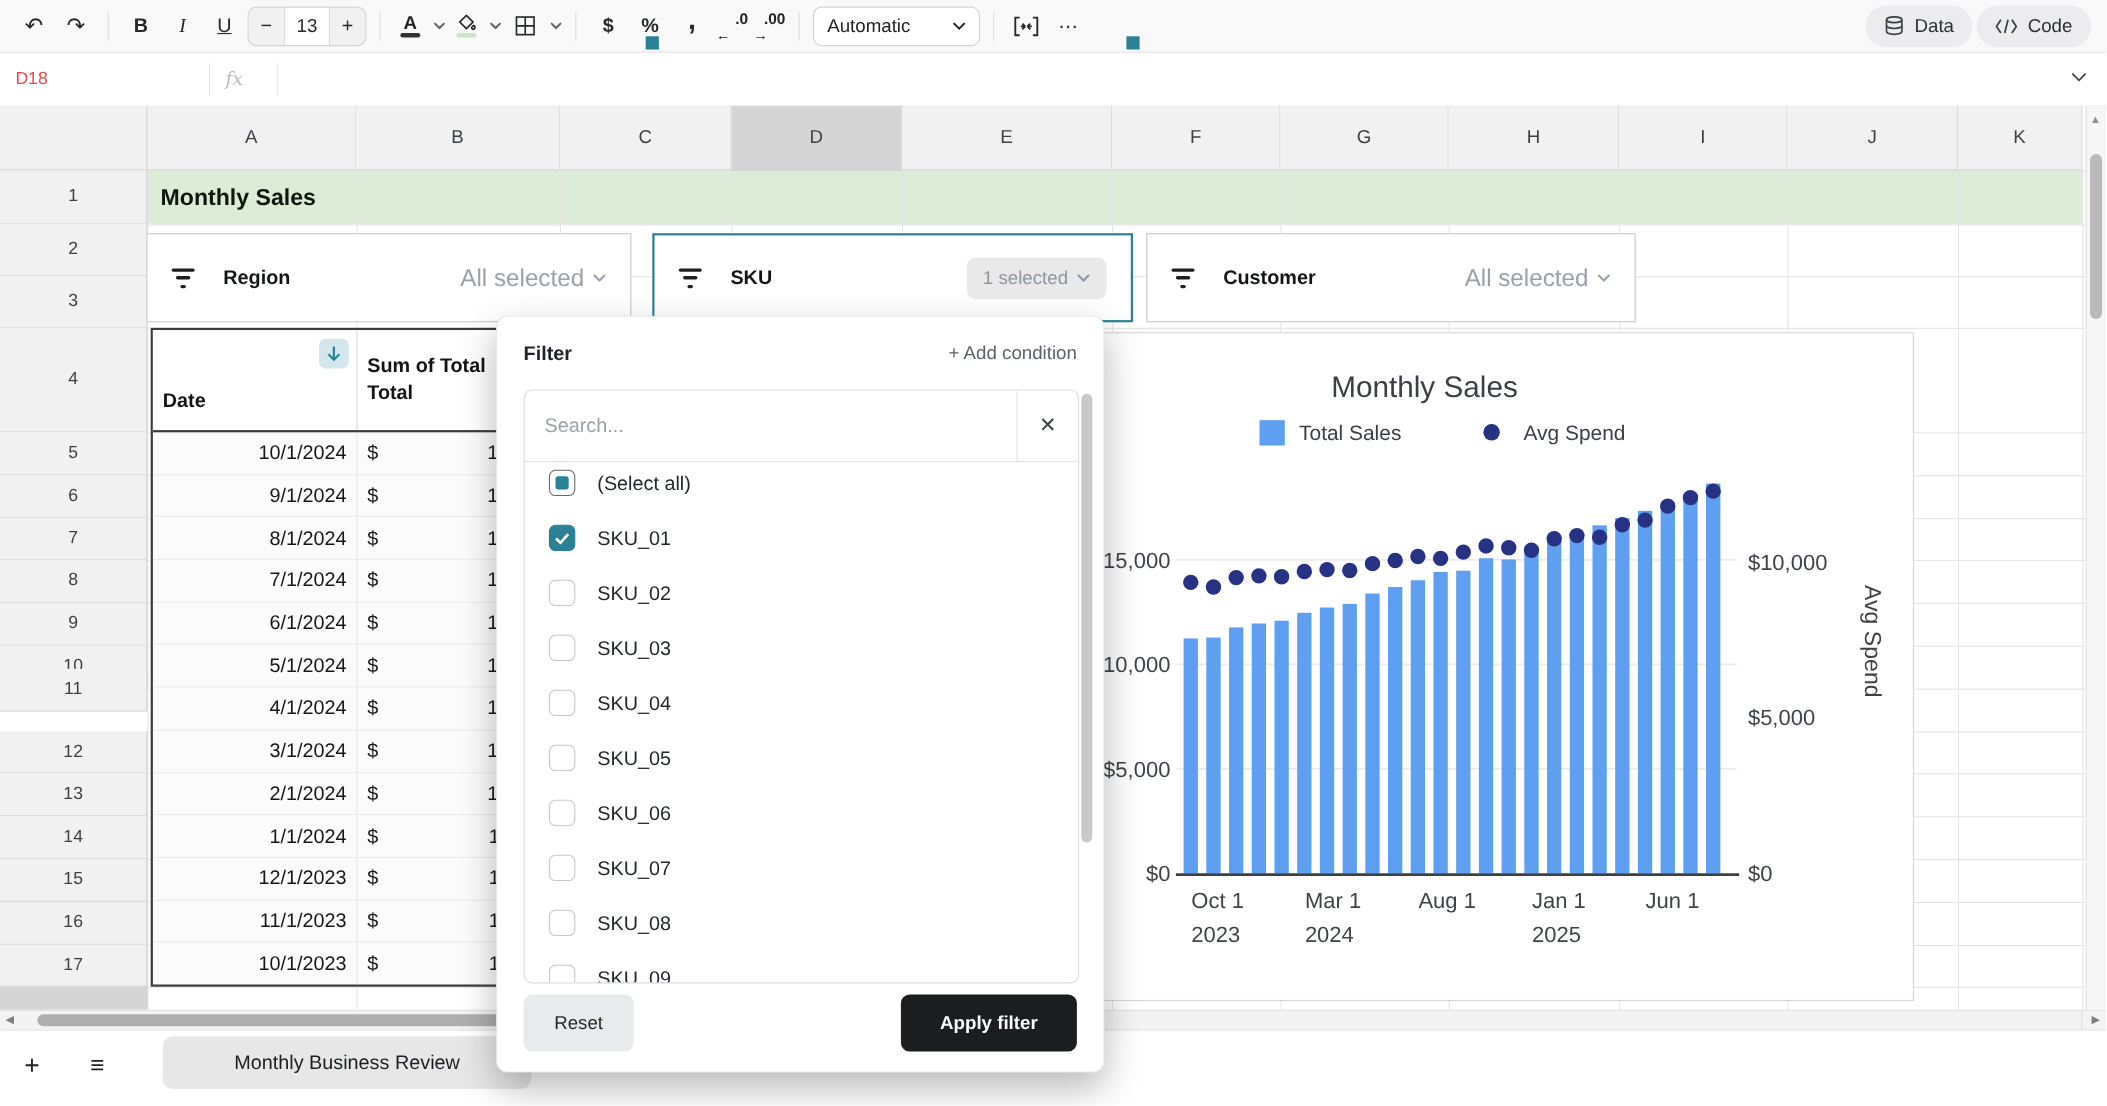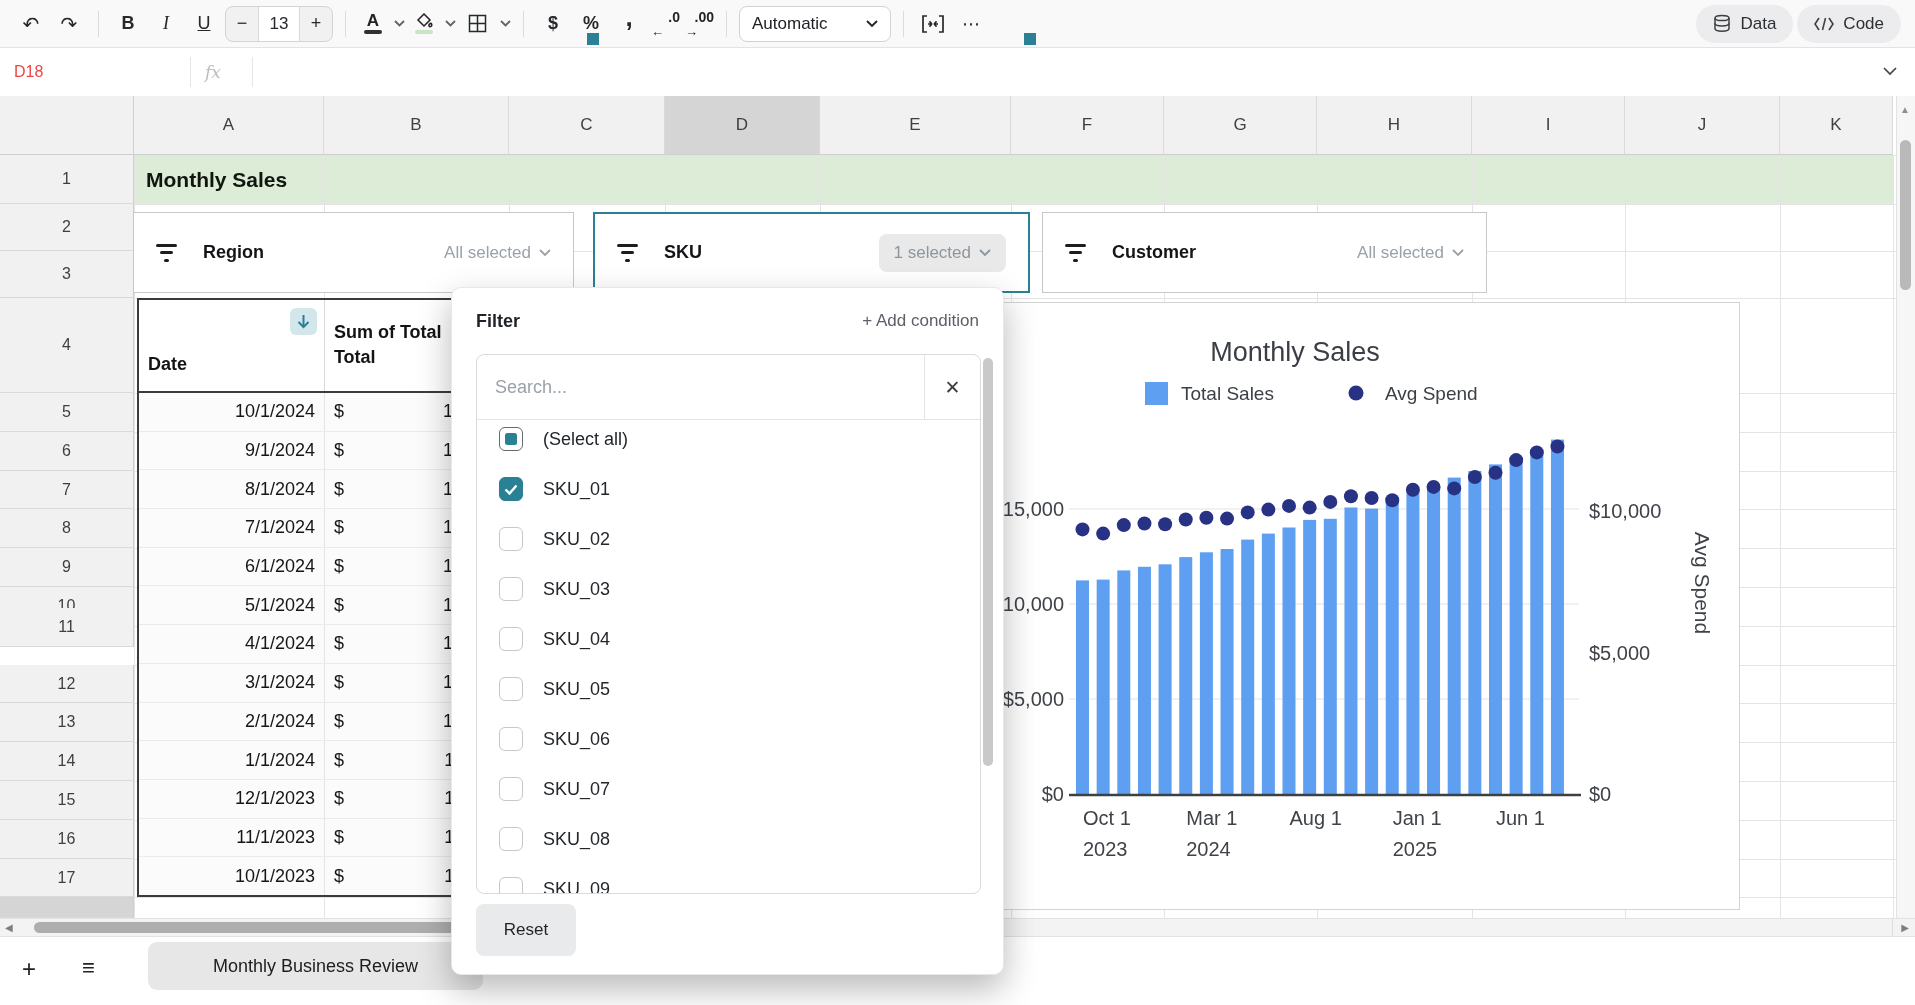--- a/index.html
+++ b/index.html
@@ -76,21 +76,21 @@
   .dtable .cval .num{flex:1;text-align:right;}
 
   
   .fwidget{position:absolute;top:212px;height:81px;background:#fff;border:1px solid #c8c8c8;box-sizing:border-box;
            display:flex;align-items:center;padding:0 22px;cursor:pointer;}
   .fwidget.sel{border:2px solid #2a8094;}
   .funnel{display:flex;flex-direction:column;align-items:center;gap:4.5px;margin-right:26px;}
   .funnel i{display:block;height:3px;border-radius:2px;background:#1b1d1f;}
   .funnel i:nth-child(1){width:21px;} .funnel i:nth-child(2){width:13px;} .funnel i:nth-child(3){width:5px;}
   .fwidget .wlabel{font-size:18px;font-weight:bold;color:#131518;}
-  .fwidget .wvalue{margin-left:auto;display:flex;align-items:center;gap:8px;font-size:17px;color:#99a1a9;}
+  .fwidget .wvalue{margin-left:auto;display:flex;align-items:center;gap:8px;font-size:22px;color:#99a1a9;}
   .fwidget .pillval{margin-left:auto;display:flex;align-items:center;gap:8px;font-size:17px;color:#8d959d;
                     background:#e9e9e9;border-radius:8px;padding:9px 15px;}
   .handle{position:absolute;width:12px;height:12px;background:#2a8094;top:33px;}
 
   
   .chartcard{position:absolute;left:858px;top:302px;width:882px;height:608px;background:#fff;
              border:1px solid #d4d4d4;box-sizing:border-box;}
 
   
   .hscroll{position:absolute;left:0;top:918px;width:1915px;height:19px;background:#f3f3f3;
@@ -616,16 +616,17 @@
           </div>
           <div class="opt" style="top: 452px;">
             <span class="cb"></span>
             <span class="olabel">SKU_09</span>
           </div>
         </div>
     </div>
     <div class="pscroll"></div>
     <div class="pfoot">
       <button class="btn-reset">Reset</button>
+      <button class="btn-apply">Apply filter</button>
     </div>
   </div>
 
 </div>
 
 </body></html>

